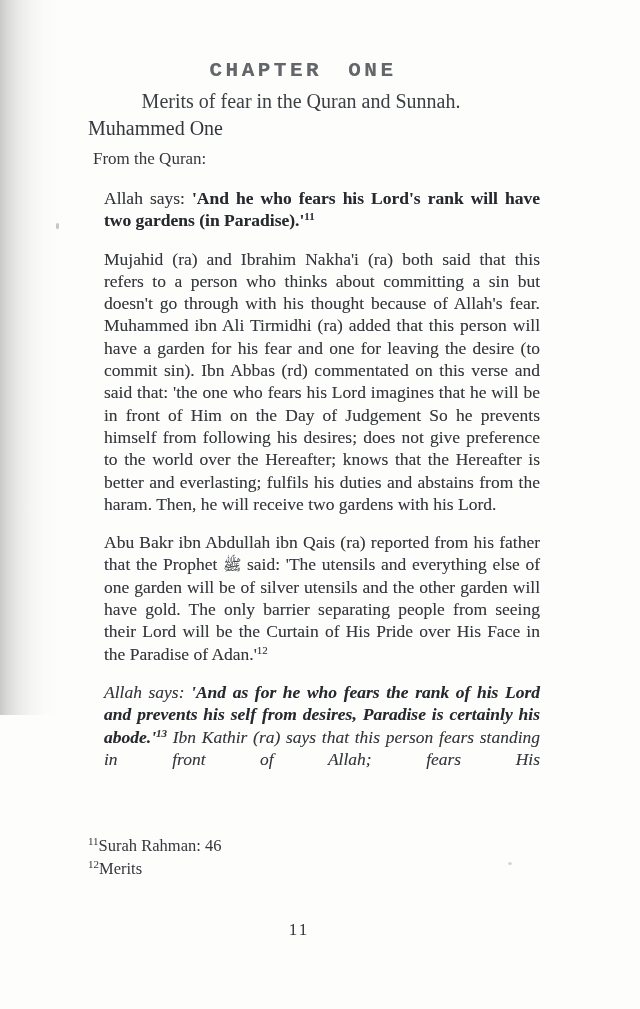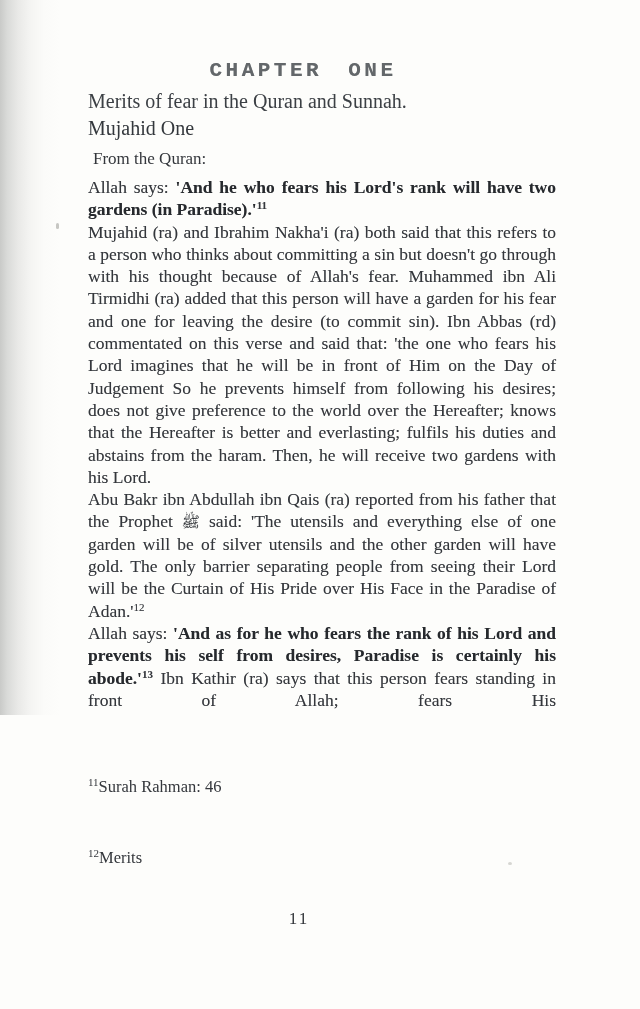--- a/index.html
+++ b/index.html
@@ -27,88 +27,89 @@
     font-weight:700;
     font-size:21px;
     line-height:26px;
     letter-spacing:3.5px;
     word-spacing:10px;
     color:#63676a;
     text-shadow:0 0 0.6px rgba(99,103,106,.55);
   }
   .chapter-subtitle{
     margin:0 42px 1px 0;
+    text-align:center;
     font-size:20px;
     line-height:26px;
     font-weight:400;
     color:#3c4045;
   }
   .section-heading{
     margin:0;
     font-size:20px;
     line-height:27px;
     font-weight:400;
     color:#33373c;
   }
   .source-label{
     margin:5px;
     font-size:17px;
     line-height:24px;
     color:#34373c;
   }
   .page-body p{
-    margin:0;
+    margin:16px;
     font-size:17.5px;
     line-height:22.3px;
     text-align:justify;
     color:#34373c;
     text-shadow:0 0 0.4px rgba(52,55,60,.35);
   }
-  .page-body .stretch-last{ text-align-last:justify; }
+  .page-body .stretch-last{ text-align-last:justify;font-style:italic; }
   .q{ font-weight:700; color:#26292d; }
   .fref{
     font-size:11px;
     line-height:0;
     vertical-align:6px;
     letter-spacing:0;
   }
   .b{ font-weight:700; }
   .prophet-symbol{
     font-size:15px;
     line-height:0;
     color:#2c2f33;
   }
   .footnotes{
     margin-top:64px;
     font-size:16.5px;
     line-height:23px;
     color:#34373c;
   }
-  .footnote{ white-space:nowrap;margin-top:48px; }
+  .footnote{ white-space:nowrap; }
   .page-number{
     margin:40px 46px 0 0;
     text-align:center;
     font-size:17px;
     letter-spacing:2px;
     color:#33363a;
   }
   .speck{ position:absolute; background:#9a9a96; border-radius:50%; }
   .speck-1{ left:56px; top:223px; width:3px; height:6px; border-radius:2px; opacity:.55; }
   .speck-2{ left:508px; top:862px; width:4px; height:3px; opacity:.4; }
 </style>
 </head>
 <body>
 
 <div class="page">
 
   <div class="chapter-title">CHAPTER ONE</div>
 
   <div class="chapter-subtitle">Merits of fear in the Quran and Sunnah.</div>
 
-  <div class="section-heading">Mujahid One</div>
+  <div class="section-heading">Muhammed One</div>
 
   <div class="source-label">From the Quran:</div>
 
   <div class="page-body">
 
     <p><span>Allah says: </span><span class="q">'And he who fears his Lord's rank will have two gardens (in Paradise).'</span><sup class="fref b">11</sup></p>
 
     <p><span>Mujahid (ra) and Ibrahim Nakha'i (ra) both said that this refers to a person who thinks about committing a sin but doesn't go through with his thought  because of Allah's fear.  Muhammed ibn Ali Tirmidhi (ra) added that this person will have a garden for his fear and one for leaving the desire (to commit sin).  Ibn Abbas (rd) commentated on this verse and said that: 'the one who fears his Lord imagines that he will be in front of Him on the Day of Judgement  So he prevents himself from following his desires; does not give preference to the world over the Hereafter; knows that the Hereafter is better and everlasting; fulfils his duties and abstains from the haram. Then, he will receive two gardens with his Lord.</span></p>
 
     <p><span>Abu Bakr ibn Abdullah ibn Qais (ra) reported from his father that the Prophet </span><span class="prophet-symbol">ﷺ</span><span> said: 'The utensils and everything else of one garden will be of silver utensils and the other garden will have gold.  The only barrier separating people from seeing their Lord will be the Curtain of His Pride over His Face in the Paradise of Adan.'</span><sup class="fref">12</sup></p>

